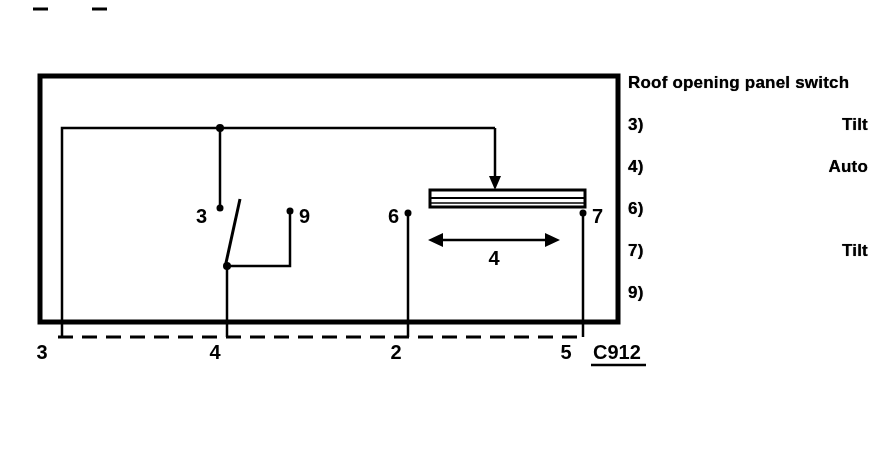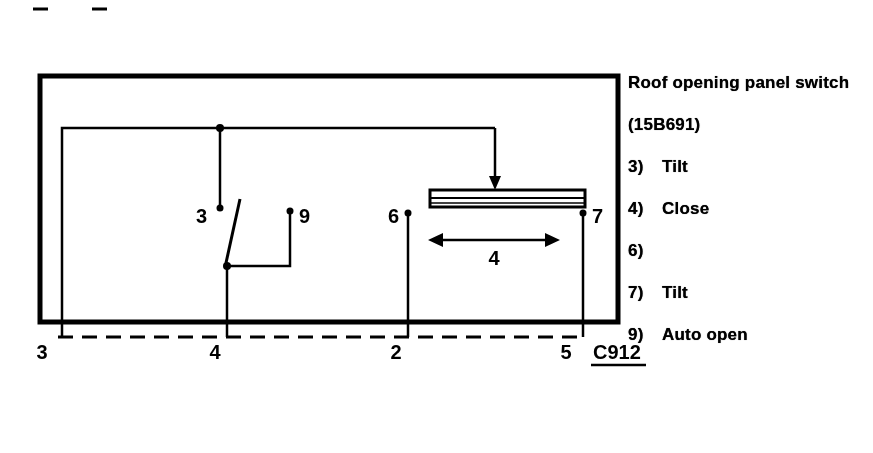--- a/index.html
+++ b/index.html
@@ -23,21 +23,21 @@
     position:absolute;
     left:628px;top:62px;
     width:240px;
     font-size:17px;
     line-height:42px;
     letter-spacing:0.2px;
     text-shadow:0 0 0.7px rgba(0,0,0,.85);
   }
   .legend-row{display:flex;}
   .leg-num{width:34px;flex:0 0 34px;}
-  .leg-label{flex:1;}
+  .leg-label{flex:1;text-align:right;}
 </style>
 </head>
 <body>
 
 <div class="stage">
 
   <svg width="873" height="453" viewBox="0 0 873 453">
 
     <g stroke="#000" stroke-width="3">
       <line x1="33" y1="9" x2="48" y2="9"></line>
@@ -102,36 +102,34 @@
     <text x="566" y="359" text-anchor="middle">5</text>
 
     <g>
       <text x="593" y="359" text-anchor="start">C912</text>
       <line x1="591" y1="365" x2="646" y2="365" stroke="#000" stroke-width="2.5"></line>
     </g>
   </svg>
 
   <div class="legend">
     <div>Roof opening panel switch</div>
-    <div>(15B691)</div>
 
     <div class="legend-row">
       <span class="leg-num">3)</span>
       <span class="leg-label">Tilt</span>
     </div>
     <div class="legend-row">
       <span class="leg-num">4)</span>
-      <span class="leg-label">Close</span>
+      <span class="leg-label">Auto</span>
     </div>
     <div class="legend-row">
       <span class="leg-num">6)</span>
     </div>
     <div class="legend-row">
       <span class="leg-num">7)</span>
       <span class="leg-label">Tilt</span>
     </div>
     <div class="legend-row">
       <span class="leg-num">9)</span>
-      <span class="leg-label">Auto open</span>
     </div>
   </div>
 
 </div>
 
 </body></html>

